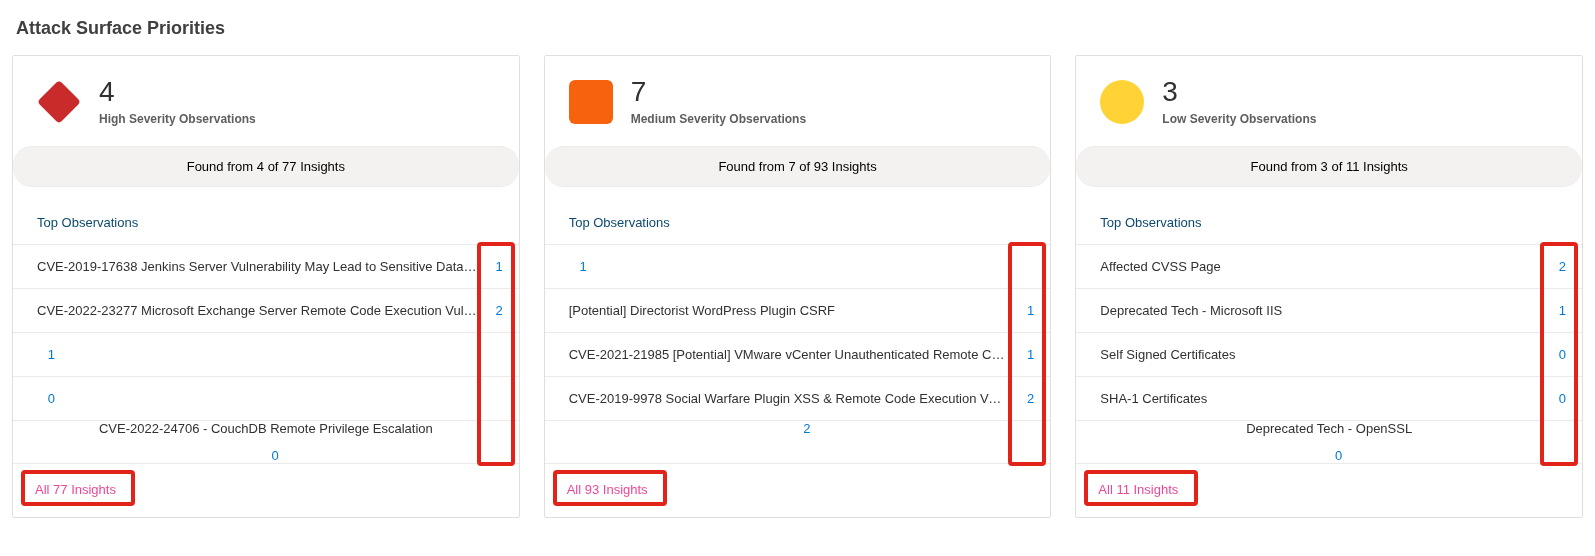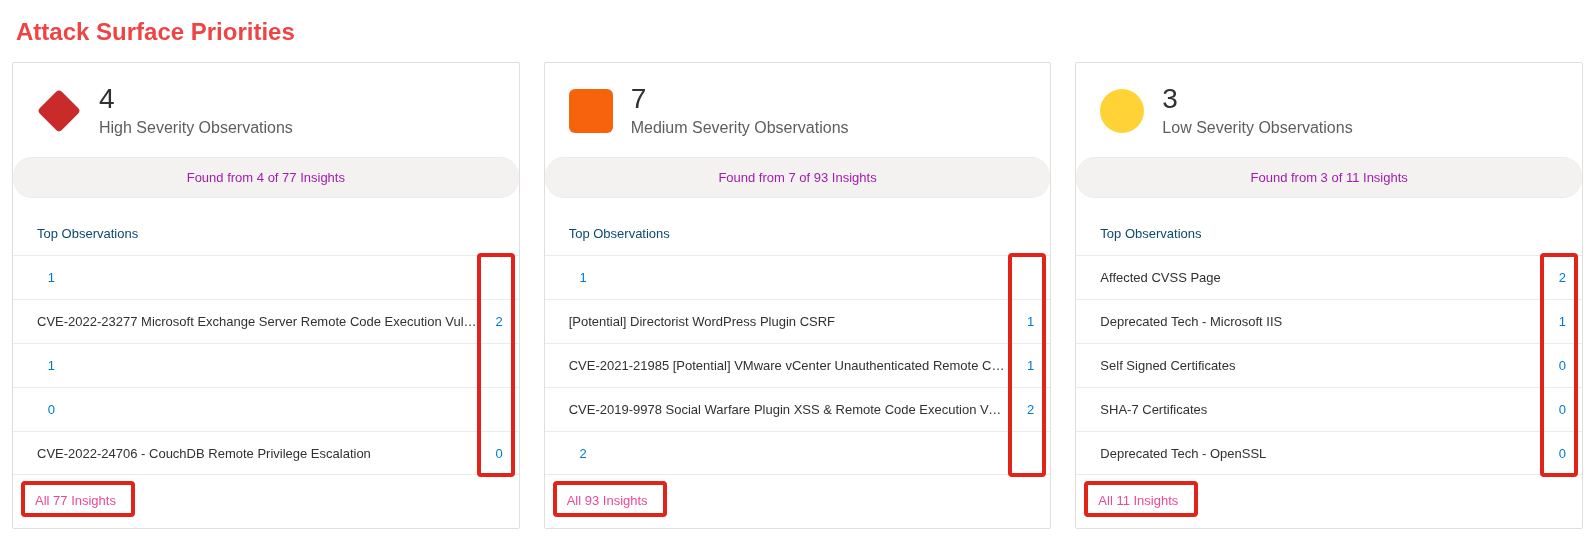--- a/index.html
+++ b/index.html
@@ -5,24 +5,24 @@
   * { box-sizing: border-box; }
   body {
     margin: 0;
     padding: 12px 12px 20px 12px;
     font-family: "Segoe UI", -apple-system, BlinkMacSystemFont, sans-serif;
     background: #fff;
     color: #323130;
     width: 1595px;
   }
   .page-title {
-    font-size: 24px;
+    font-size: 18px;
     font-weight: 600;
     margin: 6px 0 16px 4px;
-    color: #ef4444;
+    color: #404040;
   }
   .cards {
     display: flex;
     gap: 24px;
   }
   .card {
     flex: 1 1 0;
     border: 1px solid #e1dfdd;
     border-radius: 2px;
     background: #fff;
@@ -48,31 +48,32 @@
   .sev-med  { background:#f7630c; border-radius:6px; width:44px; height:44px; }
   .sev-low  { background:#ffd335; border-radius:50%; width:44px; height:44px; }
   .head-text { display:flex; flex-direction:column; }
   .head-count {
     font-size: 28px;
     line-height: 1;
     color: #323130;
     font-weight: 400;
   }
   .head-sub {
-    font-size: 16px;
+    font-size: 12px;
     color: #605e5c;
     margin-top: 6px;
+    font-weight: bold;
   }
   .found-bar {
     background: #f3f2f1;
     border-top: 1px solid #edebe9;
     border-bottom: 1px solid #edebe9;
     text-align: center;
     font-size: 13px;
-    color: #a21caf;
+    color: #000000;
     padding: 12px 8px;
     border-radius: 19px;
   }
   .top-obs-label {
     font-size: 13px;
     color: #0c4a6e;
     padding: 28px 24px 14px 24px;
   }
   .obs-list {
     display:flex;
@@ -81,21 +82,21 @@
   .obs-row {
     display:flex;
     align-items:center;
     border-top:1px solid #edebe9;
     padding: 0 16px 0 24px;
     height: 44px;
     font-size: 13px;
     color: #323130;
     min-width:0;
   }
-  .obs-row:last-child { border-bottom:1px solid #edebe9; }
+  .obs-row:last-child { border-bottom:1px solid #edebe9;flex-direction:column; }
   .obs-title {
     flex: 1 1 auto;
     white-space: nowrap;
     overflow: hidden;
     text-overflow: ellipsis;
     padding-right: 8px;
     min-width:0;
   }
   .obs-count {
     color: #0078d4;
@@ -157,20 +158,21 @@
       <div class="head-text">
         <div class="head-count">4</div>
         <div class="head-sub">High Severity Observations</div>
       </div>
     </div>
     <div class="found-bar">Found from 4 of 77 Insights</div>
     <div class="top-obs-label">Top Observations</div>
     <div class="obs-wrap">
       <div class="obs-list">
         <div class="obs-row">
+          <span class="obs-title">CVE-2019-17638 Jenkins Server Vulnerability May Lead to Sensitive Data L…</span>
           <span class="obs-count">1</span>
         </div>
         <div class="obs-row">
           <span class="obs-title">CVE-2022-23277 Microsoft Exchange Server Remote Code Execution Vuln…</span>
           <span class="obs-count">2</span>
         </div>
         <div class="obs-row">
           <span class="obs-count">1</span>
         </div>
         <div class="obs-row">
@@ -246,21 +248,21 @@
         </div>
         <div class="obs-row">
           <span class="obs-title">Deprecated Tech - Microsoft IIS</span>
           <span class="obs-count">1</span>
         </div>
         <div class="obs-row">
           <span class="obs-title">Self Signed Certificates</span>
           <span class="obs-count">0</span>
         </div>
         <div class="obs-row">
-          <span class="obs-title">SHA-7 Certificates</span>
+          <span class="obs-title">SHA-1 Certificates</span>
           <span class="obs-count">0</span>
         </div>
         <div class="obs-row">
           <span class="obs-title">Deprecated Tech - OpenSSL</span>
           <span class="obs-count">0</span>
         </div>
       </div>
       <div class="hl count-col-hl"></div>
     </div>
     <div class="card-footer footer-wrap">

